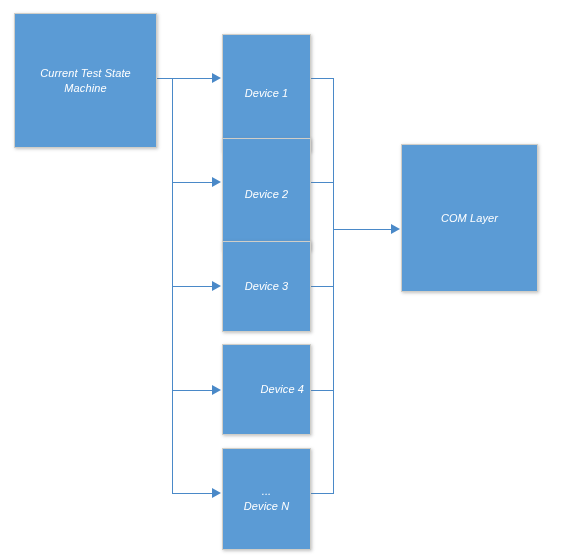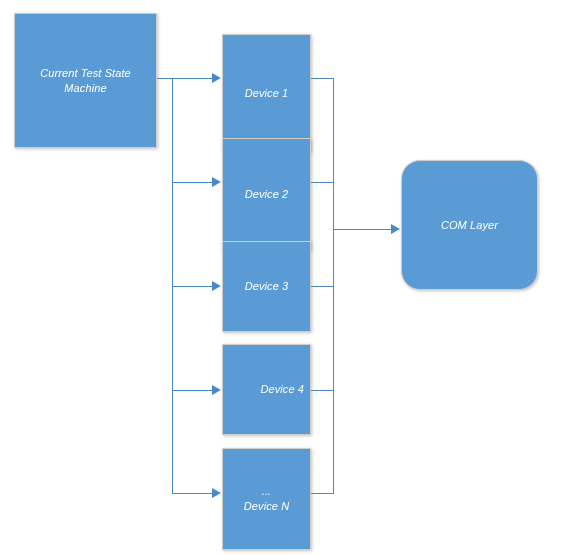--- a/index.html
+++ b/index.html
@@ -111,17 +111,17 @@
 
   <div class="node" style="left:222px; top:344px; width:89px; height:91px;text-align:right;">
     <span class="label">Device 4</span>
   </div>
 
   <div class="node" style="left:222px; top:448px; width:89px; height:102px;">
     <span class="label">...
 Device N</span>
   </div>
 
-  <div class="node" style="left:401px; top:160px; width:137px; height:130px;border-radius:19px;">
+  <div class="node" style="left:401px; top:144px; width:137px; height:148px;">
     <span class="label">COM Layer</span>
   </div>
 
 </div>
 
 </body></html>

